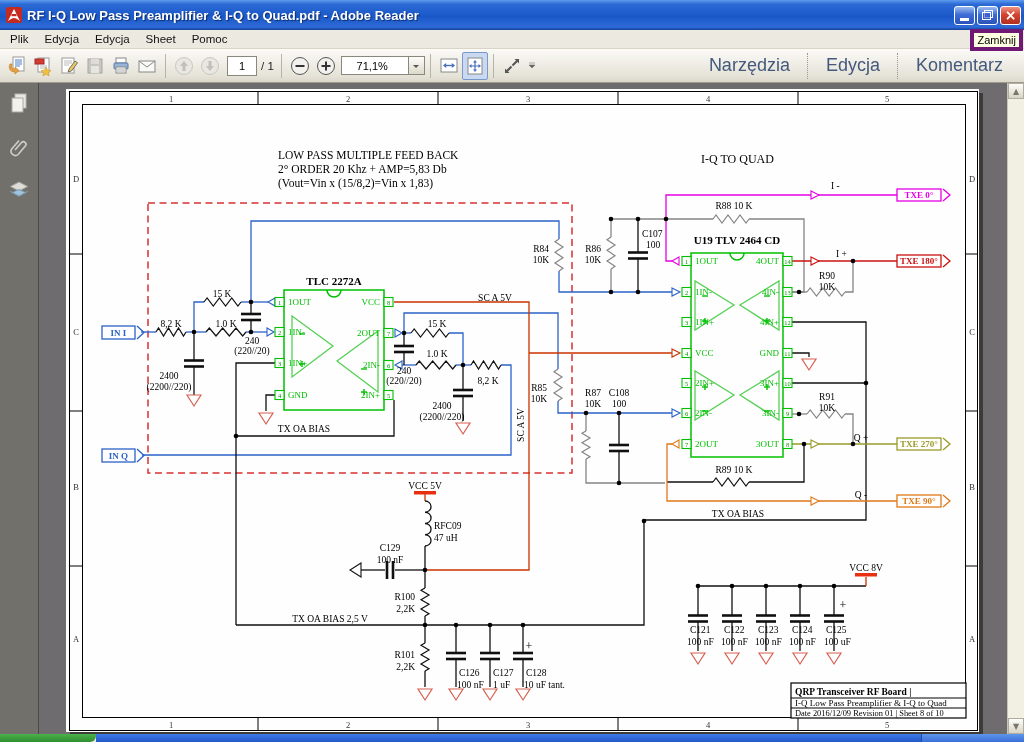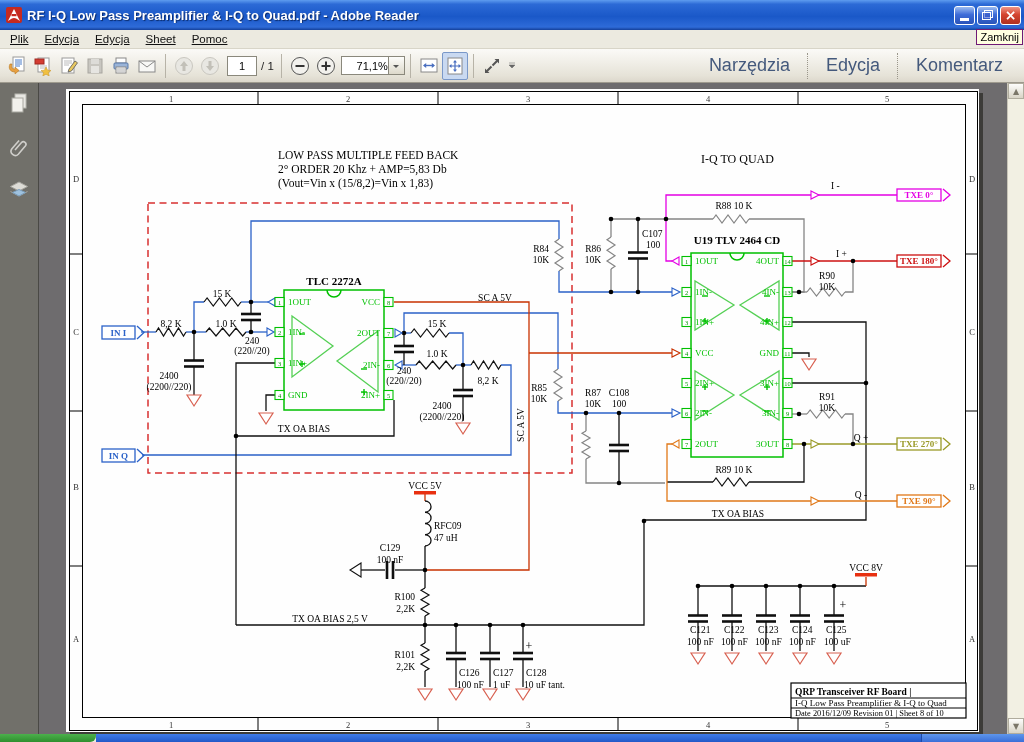--- a/index.html
+++ b/index.html
@@ -16,32 +16,32 @@
   .winbtn.blue{background:linear-gradient(180deg,#9CBCF0,#3E6CD8 45%,#2A53B8);}
   .winbtn.red{background:linear-gradient(180deg,#F09484,#D44430 45%,#B03020);}
   .glyph-min{width:9px;height:3px;background:#fff;margin-top:9px;}
   .glyph-restore{position:relative;width:11px;height:10px;}
   .glyph-restore .r1{position:absolute;top:0;right:0;width:7px;height:6px;border:1px solid #fff;}
   .glyph-restore .r2{position:absolute;bottom:0;left:0;width:7px;height:6px;border:1px solid #fff;background:rgba(60,90,200,.6);}
   .glyph-x{color:#fff;font-weight:bold;font-size:14px;line-height:14px;font-family:"DejaVu Sans",sans-serif;}
   
   .menubar{height:18px;background:#ECEAE0;display:flex;align-items:center;font-size:11.5px;color:#111;
     border-bottom:1px solid #D8D5C8;padding-left:2px;}
-  .menuitem{padding:1px 8px;text-decoration:underline;}
+  .menuitem{padding:1px 8px;}
   
   .toolbar{height:33px;background:linear-gradient(180deg,#FBFAF7,#E6E3D8 80%,#DCD8CC);
     border-bottom:1px solid #9E9A8E;display:flex;align-items:center;padding:0 4px;}
   .tbtn{width:26px;height:28px;display:flex;align-items:center;justify-content:center;flex:0 0 auto;}
   .tsep{width:1px;height:24px;background:#B7B3A7;margin:0 5px;flex:0 0 auto;}
   .pageinput{width:24px;height:16px;border:1px solid #8A887C;background:#fff;font-size:11px;
     text-align:center;margin:0 4px;font-family:"Liberation Sans",sans-serif;}
   .pagetotal{font-size:11.5px;color:#222;margin-right:2px;white-space:pre;}
   .zoombox{display:flex;align-items:center;margin-left:2px;}
   .zoomval{width:46px;height:17px;border:1px solid #8A887C;border-right:none;background:#fff;
-    font-size:11px;display:flex;align-items:center;justify-content:flex-end;padding-right:0;}
+    font-size:11px;display:flex;align-items:center;justify-content:flex-end;padding-right:20px;}
   .zoomdrop{width:17px;height:19px;border:1px solid #8A887C;background:linear-gradient(#FDFDFB,#DDD9CB);
     display:flex;align-items:center;justify-content:center;box-sizing:border-box;}
   .tbtn.pressed{border:1px solid #7A98C8;background:#C9D9F1;border-radius:2px;height:26px;width:24px;}
   .tb-right{margin-left:auto;display:flex;align-items:center;height:100%;}
   .tb-textbtn{font-size:18px;color:#44597C;padding:0 17px;height:24px;display:flex;align-items:center;}
   .tb-dotsep{width:1px;height:26px;border-left:1px dotted #9A968A;}
   
   .content{flex:1;display:flex;min-height:0;position:relative;}
   .sidebar{width:38px;background:#71706A;border-right:1px solid #4A4945;display:flex;flex-direction:column;
     align-items:center;padding-top:8px;gap:20px;flex:0 0 auto;}
@@ -51,21 +51,21 @@
     flex:0 0 auto;border-left:1px solid #C8C5B8;}
   .sbtn{width:16px;height:16px;background:linear-gradient(#FDFDFB,#D8D4C6);border:1px solid #B0AC9E;
     box-sizing:border-box;color:#7A7668;font-size:8px;display:flex;align-items:center;justify-content:center;
     font-family:"DejaVu Sans",sans-serif;}
   
   .taskbar{height:8px;display:flex;flex:0 0 auto;}
   .tb-start{width:96px;background:linear-gradient(180deg,#4CB04C,#2E8F2E);border-radius:0 0 6px 0;}
   .tb-main{flex:1;background:linear-gradient(180deg,#3E7BE8,#2258C8);}
   .tb-tray{width:102px;background:linear-gradient(180deg,#5E96EC,#3A6ED8);border-left:1px solid #1E4AA8;}
   
-  .tooltip{position:absolute;top:29px;right:1px;background:#FFFFE1;border:1px solid #701a75;
+  .tooltip{position:absolute;top:29px;right:1px;background:#FFFFE1;border:4px solid #701a75;
     font-size:11px;padding:1px 3px;z-index:50;color:#000;}
 </style>
 </head>
 <body>
 
 <div id="win">
 
   <div class="titlebar">
     <svg class="appicon" viewBox="0 0 18 18">
       <rect x="1" y="1" width="16" height="16" rx="2" fill="#C52A20"></rect>

